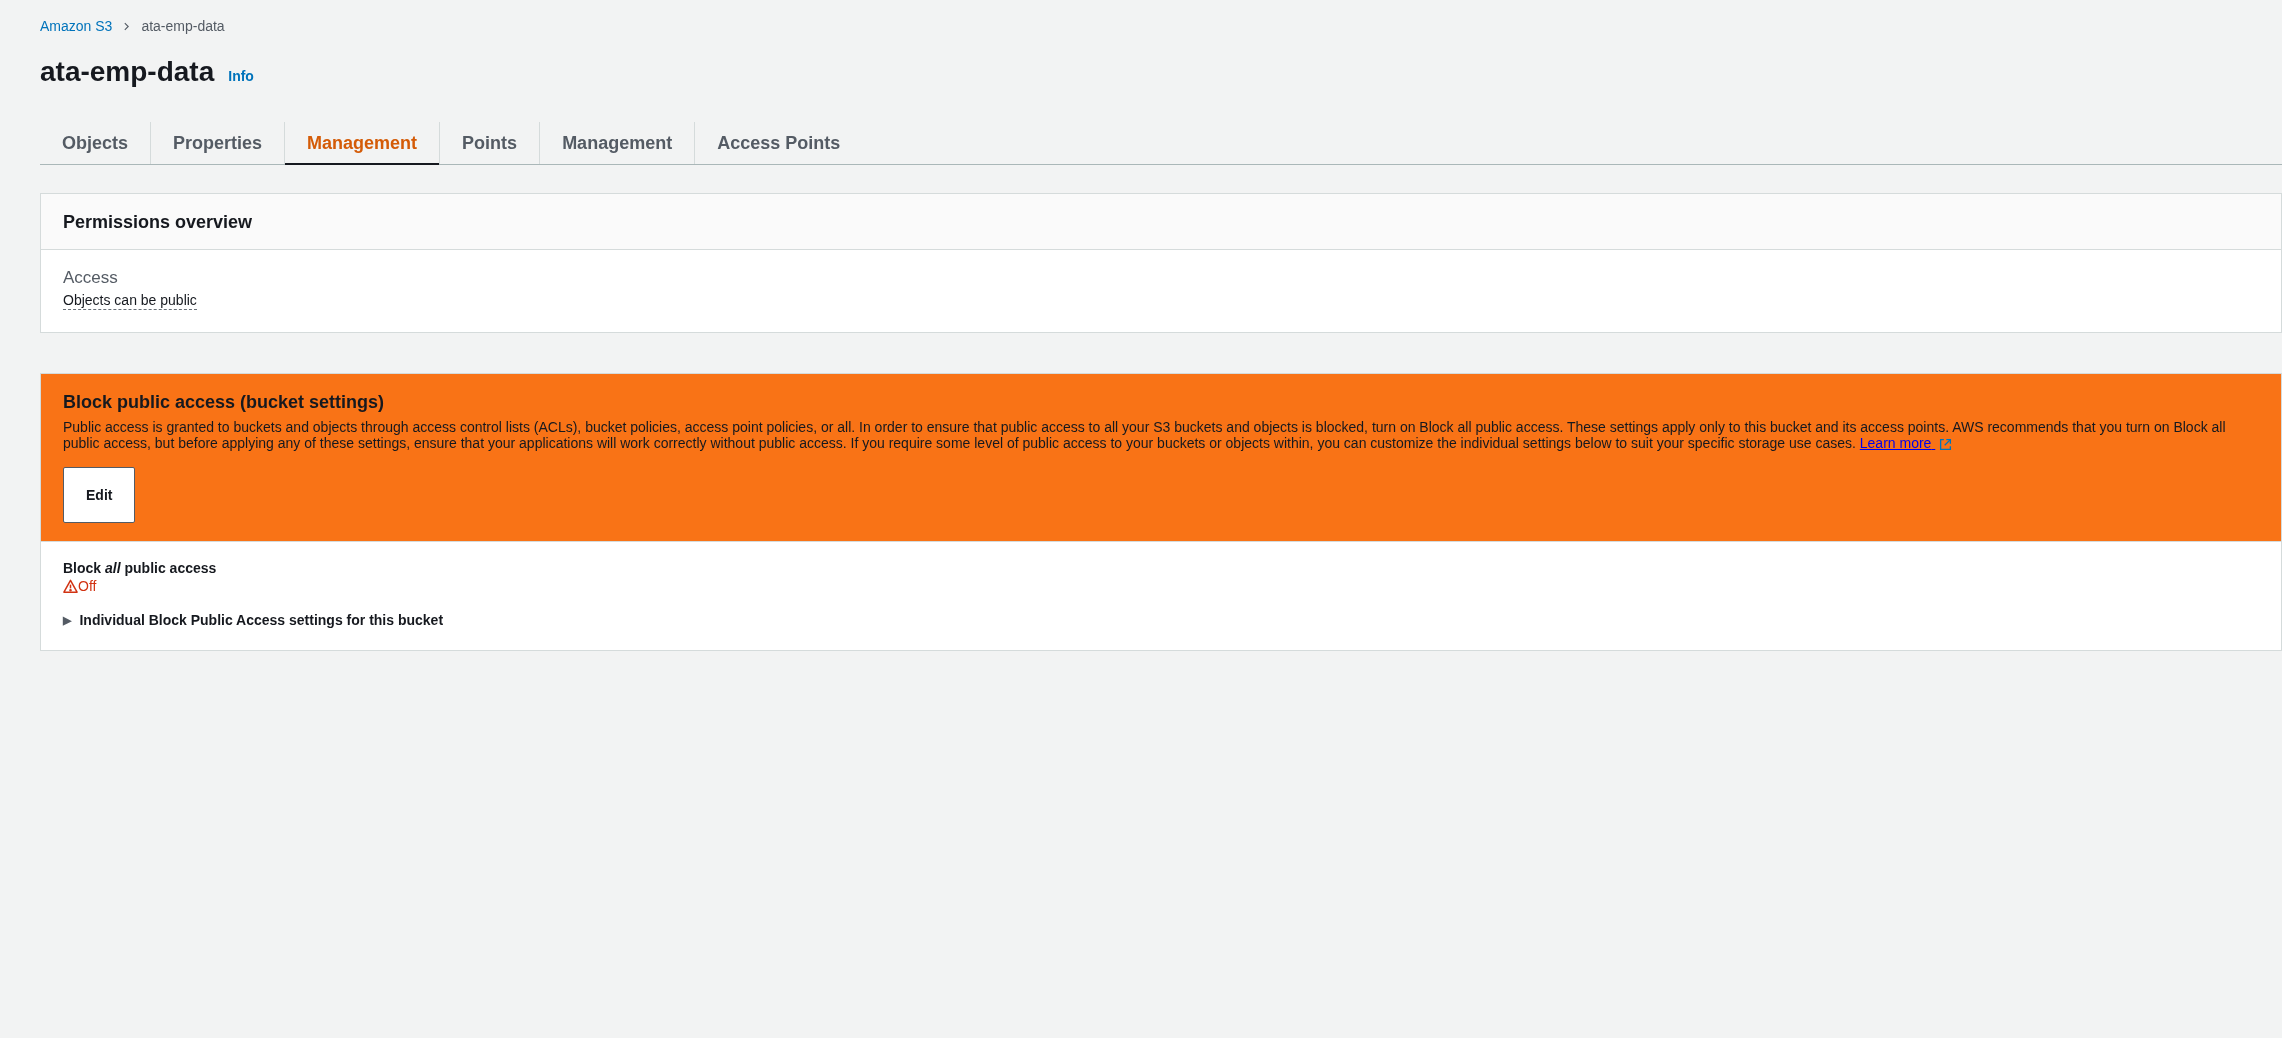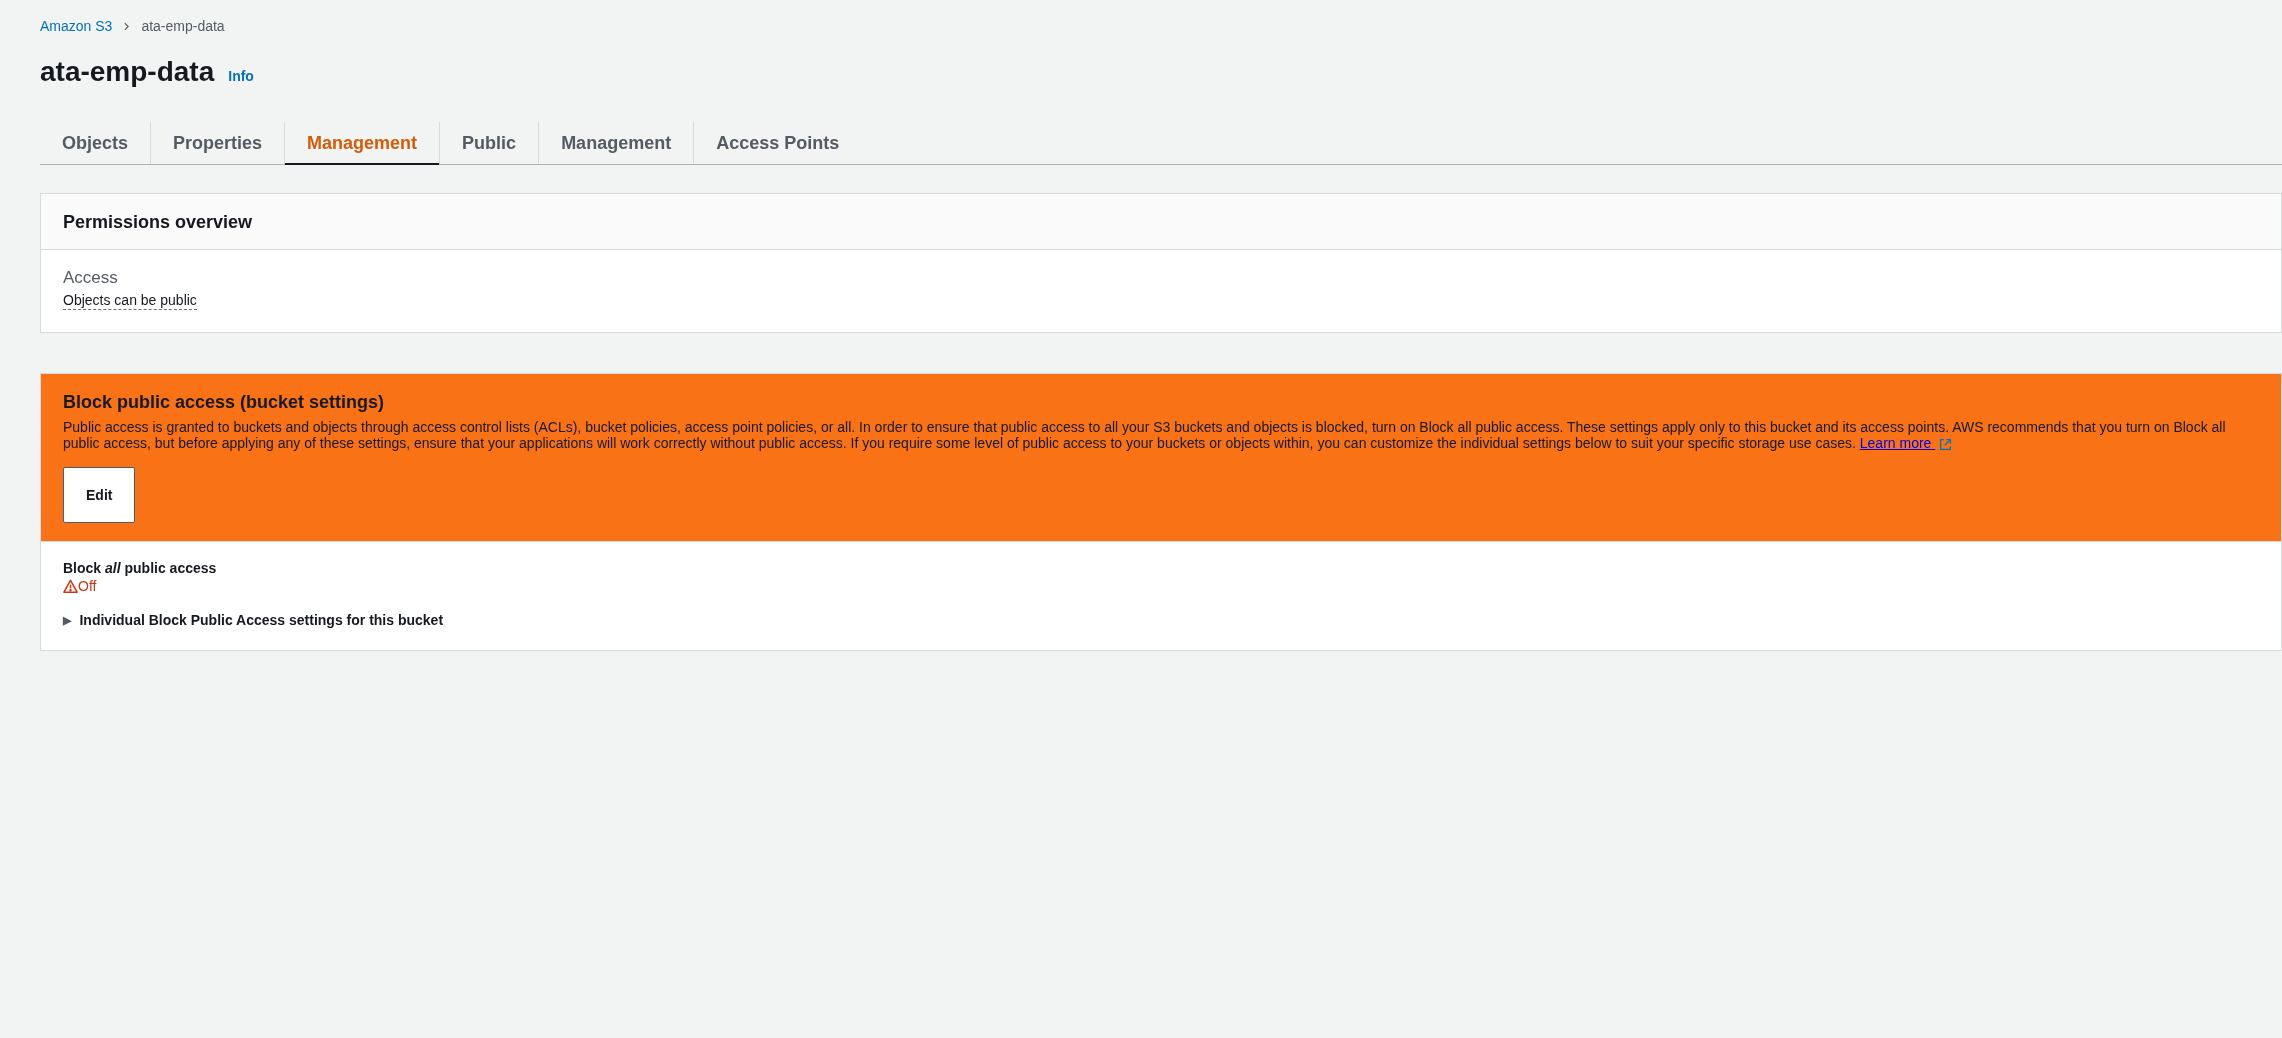--- a/index.html
+++ b/index.html
@@ -196,21 +196,21 @@
 
   <div class="title-row">
     <h1 class="page-title">ata-emp-data</h1>
     <a class="info-link">Info</a>
   </div>
 
   <div class="tabs">
     <div class="tab">Objects</div>
     <div class="tab">Properties</div>
     <div class="tab active">Management</div>
-    <div class="tab">Public</div>
+    <div class="tab">Points</div>
     <div class="tab">Management</div>
     <div class="tab">Access Points</div>
   </div>
 
   <div class="panel">
     <div class="panel-header">
       <h2>Permissions overview</h2>
     </div>
     <div class="panel-body">
       <div class="field-label">Access</div>

